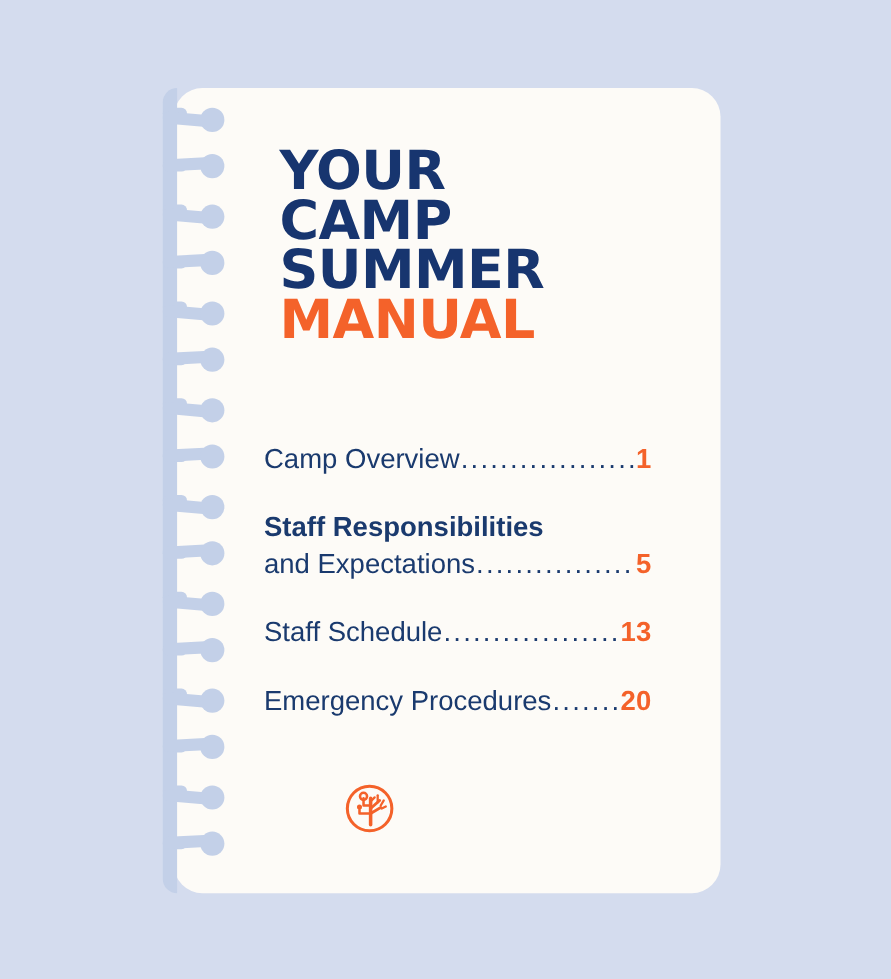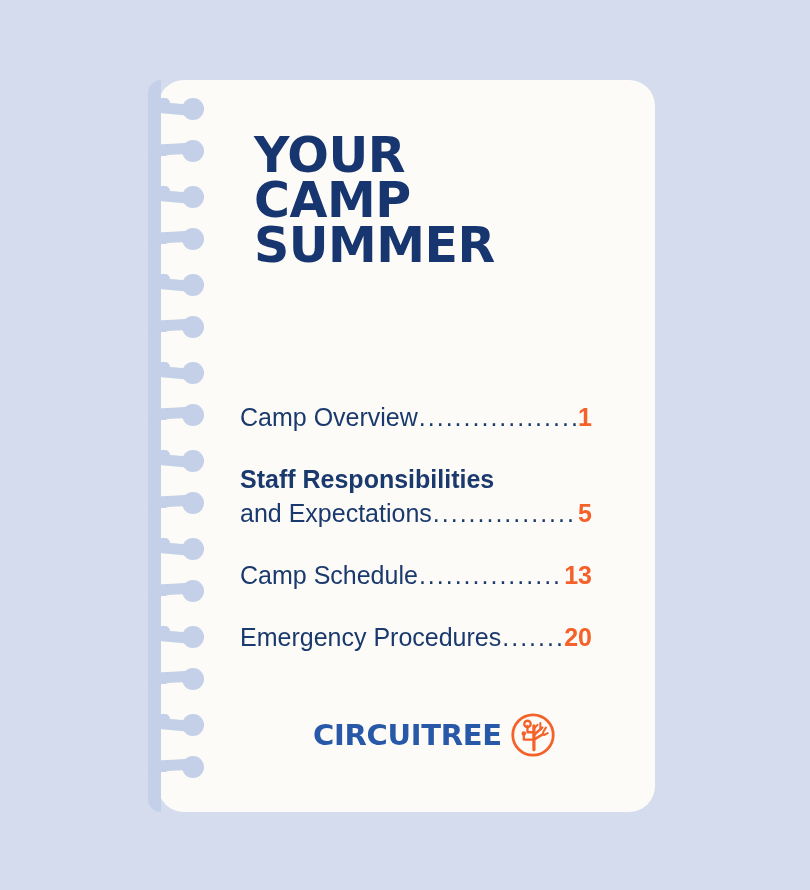--- a/index.html
+++ b/index.html
@@ -269,20 +269,21 @@
         <div class="tail" style="top: 4px;"></div>
         <div class="bar" style="transform: rotate(-3deg);"></div>
         <div class="knob" style="top: -2px;"></div>
       </div>
     </div>
 
   <div class="title-block">
     <div class="title-line title-navy">YOUR</div>
     <div class="title-line title-navy">CAMP</div>
     <div class="title-line title-navy">SUMMER</div>
+    <div class="title-line title-orange">MANUAL</div>
   </div>
 
   <div class="toc">
 
     <div class="toc-entry">
       <div class="toc-row">
         <span class="toc-label">Camp Overview</span>
         <span class="toc-dots">....................................................................................................................................................................................</span>
         <span class="toc-page">1</span>
       </div>
@@ -292,38 +293,37 @@
       <div class="toc-first-line">Staff Responsibilities</div>
       <div class="toc-row">
         <span class="toc-label">and Expectations</span>
         <span class="toc-dots">........................................................................................................................................................................</span>
         <span class="toc-page">5</span>
       </div>
     </div>
 
     <div class="toc-entry">
       <div class="toc-row">
-        <span class="toc-label">Camp Schedule</span>
+        <span class="toc-label">Staff Schedule</span>
         <span class="toc-dots">....................................................................................................................................................................................</span>
         <span class="toc-page">13</span>
       </div>
     </div>
 
     <div class="toc-entry">
       <div class="toc-row">
         <span class="toc-label">Emergency Procedures</span>
         <span class="toc-dots">........................</span>
         <span class="toc-page">20</span>
       </div>
     </div>
 
   </div>
 
   <div class="logo">
-    <span class="logo-word">CIRCUITREE</span>
     <span>
       <svg class="logo-mark" viewBox="0 0 100 100" xmlns="http://www.w3.org/2000/svg">
         <circle cx="50" cy="50" r="44" fill="none" stroke="#f4622a" stroke-width="6"></circle>
 
         <path d="M52 82 L52 30" stroke="#f4622a" stroke-width="7" stroke-linecap="round" fill="none"></path>
 
         <path d="M52 50 L70 34" stroke="#f4622a" stroke-width="5.5" stroke-linecap="round" fill="none"></path>
         <path d="M52 60 L72 48" stroke="#f4622a" stroke-width="5.5" stroke-linecap="round" fill="none"></path>
         <path d="M66 38 L66 24" stroke="#f4622a" stroke-width="4.5" stroke-linecap="round" fill="none"></path>
         <path d="M72 44 L78 34" stroke="#f4622a" stroke-width="4.5" stroke-linecap="round" fill="none"></path>

